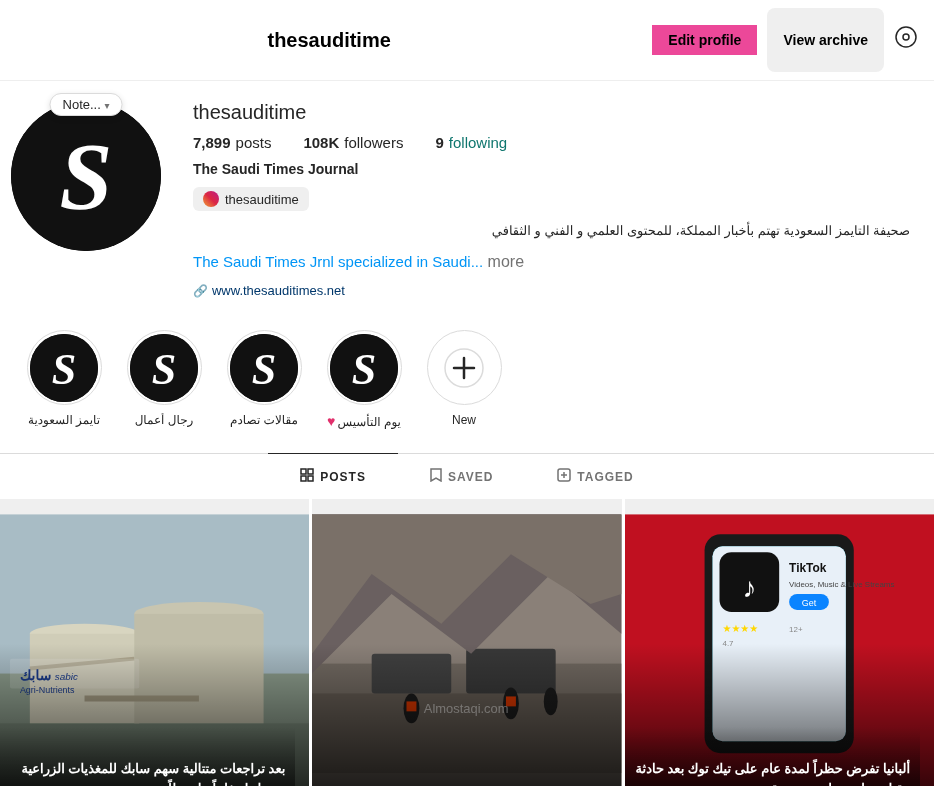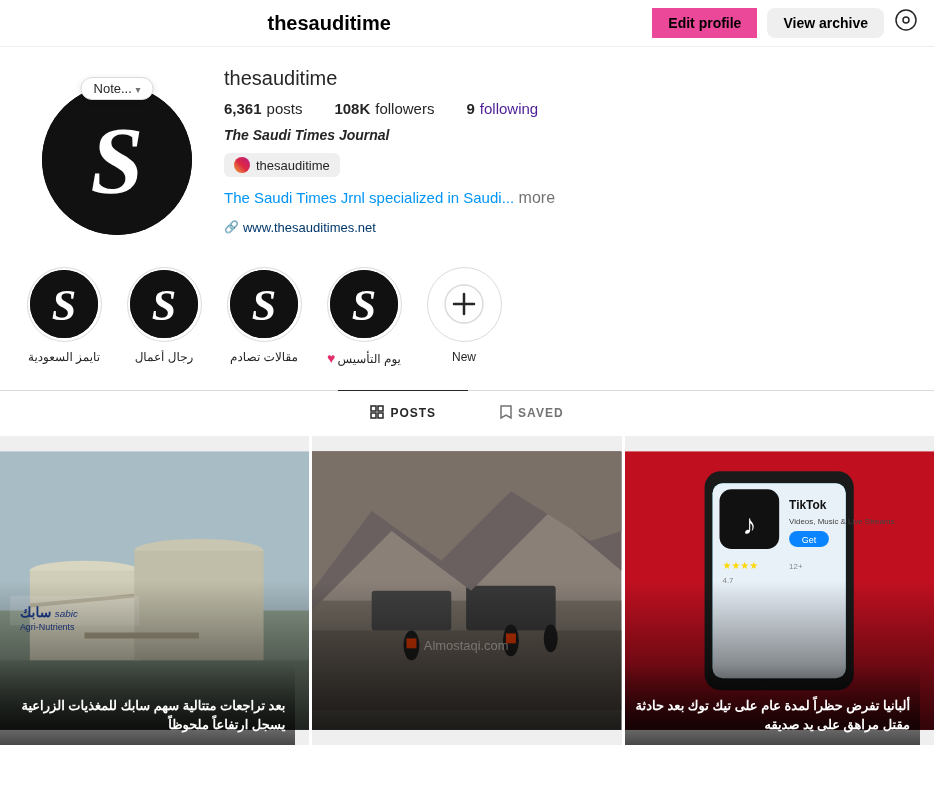--- a/index.html
+++ b/index.html
@@ -32,39 +32,38 @@
       border-radius: 0;
       padding: 7px 16px;
       font-size: 14px;
       font-weight: 600;
       cursor: pointer;
     }
     .btn-archive {
       background: #efefef;
       border: none;
       border-radius: 8px;
-      padding: 7px 16px;
+      padding: 24px 16px;
       font-size: 14px;
       font-weight: 600;
       cursor: pointer;
     }
     .btn-settings {
       background: none;
       border: none;
       font-size: 22px;
       cursor: pointer;
       color: #262626;
     }
 
     
     .profile-section {
       display: flex;
-      padding: 20px 24px 16px 42px;
+      padding: 20px 24px 16px 11px;
       gap: 32px;
-      align-items: flex-end;
     }
     .avatar-wrapper {
       position: relative;
       display: flex;
       flex-direction: column;
       align-items: center;
       gap: 4px;
     }
     .avatar-circle {
       width: 150px;
@@ -104,27 +103,26 @@
       font-size: 15px;
     }
     .stat-number {
       font-weight: 600;
       color: #262626;
     }
     .stat-label {
       color: #262626;
     }
     .stat-label.following-label {
-      color: #4c1d95;
+      color: #0f766e;
     }
     .profile-name {
       font-size: 14px;
       font-weight: 600;
       color: #262626;
-      font-style: italic;
     }
     .link-badge {
       display: inline-flex;
       align-items: center;
       gap: 6px;
       background: #efefef;
       border-radius: 6px;
       padding: 4px 10px;
       font-size: 13px;
       color: #262626;
@@ -345,40 +343,41 @@
     </div>
   </div>
 
   <div class="profile-info">
     <div class="profile-row-1">
       <span class="profile-username">thesauditime</span>
     </div>
 
     <div class="stats-row">
       <div class="stat-item">
-        <span class="stat-number">6,361</span>
+        <span class="stat-number">7,899</span>
         <span class="stat-label">posts</span>
       </div>
       <div class="stat-item">
         <span class="stat-number">108K</span>
         <span class="stat-label">followers</span>
       </div>
       <div class="stat-item">
         <span class="stat-number">9</span>
         <span class="stat-label following-label">following</span>
       </div>
     </div>
 
     <div class="profile-name">The Saudi Times Journal</div>
 
     <div class="link-badge">
       <span class="link-icon"></span>
       <span>thesauditime</span>
     </div>
 
+    <div class="bio-text">صحيفة التايمز السعودية تهتم بأخبار المملكة، للمحتوى العلمي و الفني و الثقافي</div>
     <div>
       <span class="bio-en">The Saudi Times Jrnl specialized in Saudi...</span>
       <span class="more-link">more</span>
     </div>
 
     <div class="website-link">
       <span class="link-chain-icon">🔗</span>
       <span>www.thesauditimes.net</span>
     </div>
   </div>
@@ -461,20 +460,29 @@
     <span>POSTS</span>
   </div>
   <div class="tab-item">
     <span class="tab-icon">
       <svg width="12" height="14" viewBox="0 0 12 14" fill="none" stroke="#737373" stroke-width="1.5">
         <path d="M1 1h10v12l-5-3-5 3z"></path>
       </svg>
     </span>
     <span>SAVED</span>
   </div>
+  <div class="tab-item">
+    <span class="tab-icon">
+      <svg width="14" height="14" viewBox="0 0 14 14" fill="none" stroke="#737373" stroke-width="1.5">
+        <rect x="1" y="1" width="12" height="12" rx="2"></rect>
+        <path d="M4 7h6M7 4v6"></path>
+      </svg>
+    </span>
+    <span>TAGGED</span>
+  </div>
 </div>
 
 <div class="posts-grid">
 
   <div class="post-item">
     <svg class="post-bg" viewBox="0 0 311 280" xmlns="http://www.w3.org/2000/svg">
 
       <rect width="311" height="280" fill="#a8bcc5"></rect>
 
       <rect y="200" width="311" height="80" fill="#7a8a7a"></rect>

